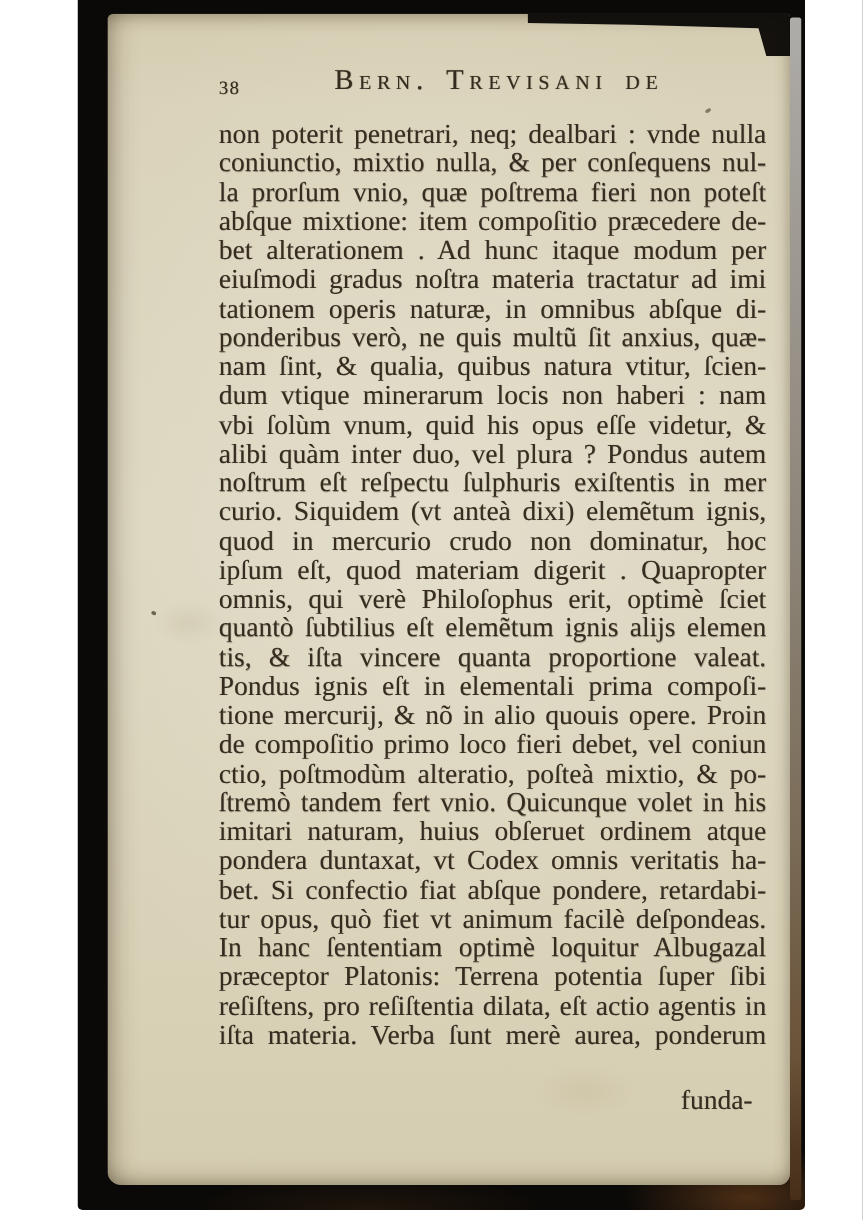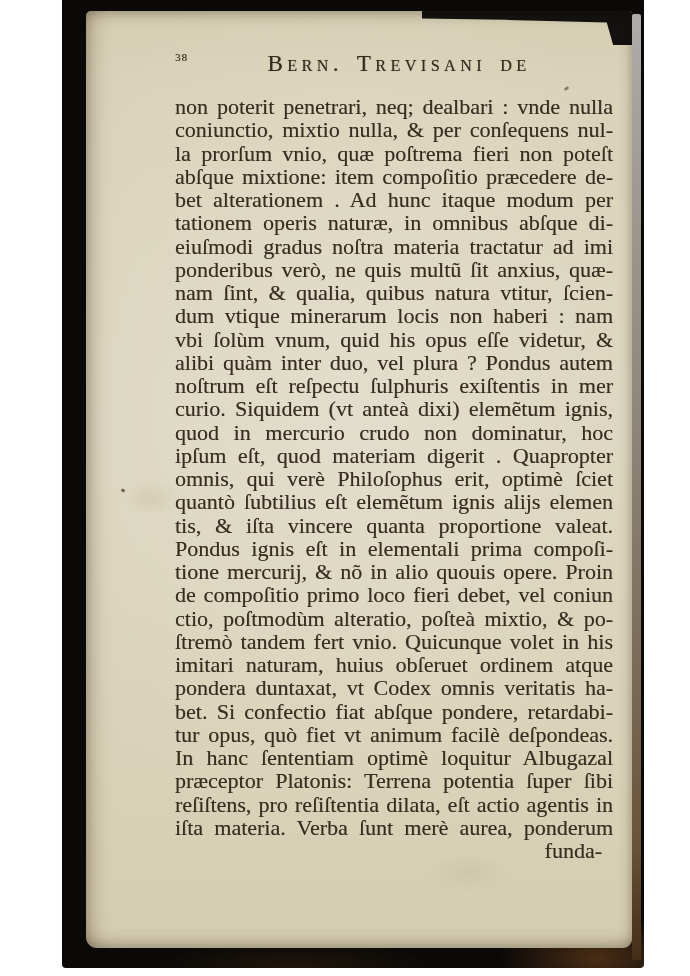--- a/index.html
+++ b/index.html
@@ -89,22 +89,22 @@
     color: #362d20;
   }
   .header-row {
     position: relative;
     height: 27px;
     margin-bottom: 17px;
   }
   .page-number {
     position: absolute;
     left: 0;
-    top: 0;
-    font-size: 11px;
+    top: 12px;
+    font-size: 15px;
     letter-spacing: 1px;
     color: #342b1e;
     text-shadow: 0.4px 0.4px 0.6px rgba(52,44,30,.45);
   }
   .running-title {
     position: absolute;
     left: 40px;
     right: 30px;
     top: 0;
     text-align: center;
@@ -125,20 +125,21 @@
     text-align: justify;
     text-align-last: justify;
     height: 23.25px;
     white-space: normal;
     overflow: visible;
   }
   .catchword-line {
     text-align: right;
     padding-right: 11px;
     height: 23.25px;
+    margin-top: 29px;
   }
 </style>
 </head>
 <body>
 
 <div class="scan-stage">
   <div class="scan-frame"></div>
   <div class="fore-edge"></div>
 
   <div class="page">
@@ -151,22 +152,22 @@
         <span class="page-number">38</span>
         <span class="running-title">Bern. Trevisani de</span>
       </div>
 
       <div class="text-block">
           <div class="line">non poterit penetrari, neq; dealbari : vnde nulla</div>
           <div class="line">coniunctio, mixtio nulla, &amp; per conſequens nul-</div>
           <div class="line">la prorſum vnio, quæ poſtrema fieri non poteſt</div>
           <div class="line">abſque mixtione: item compoſitio præcedere de-</div>
           <div class="line">bet alterationem .  Ad hunc itaque modum per</div>
+          <div class="line">eiuſmodi gradus noſtra materia tractatur ad imi</div>
           <div class="line">tationem operis naturæ, in omnibus abſque di-</div>
-          <div class="line">eiuſmodi gradus noſtra materia tractatur ad imi</div>
           <div class="line">ponderibus verò, ne quis multũ ſit anxius, quæ-</div>
           <div class="line">nam ſint, &amp; qualia, quibus natura vtitur, ſcien-</div>
           <div class="line">dum vtique minerarum locis non haberi : nam</div>
           <div class="line">vbi ſolùm vnum, quid his opus eſſe videtur, &amp;</div>
           <div class="line">alibi quàm inter duo, vel plura ?  Pondus autem</div>
           <div class="line">noſtrum eſt reſpectu ſulphuris exiſtentis in mer</div>
           <div class="line">curio. Siquidem (vt anteà dixi) elemẽtum ignis,</div>
           <div class="line">quod in mercurio crudo non dominatur, hoc</div>
           <div class="line">ipſum eſt, quod materiam digerit .  Quapropter</div>
           <div class="line">omnis, qui verè Philoſophus erit, optimè ſciet</div>

